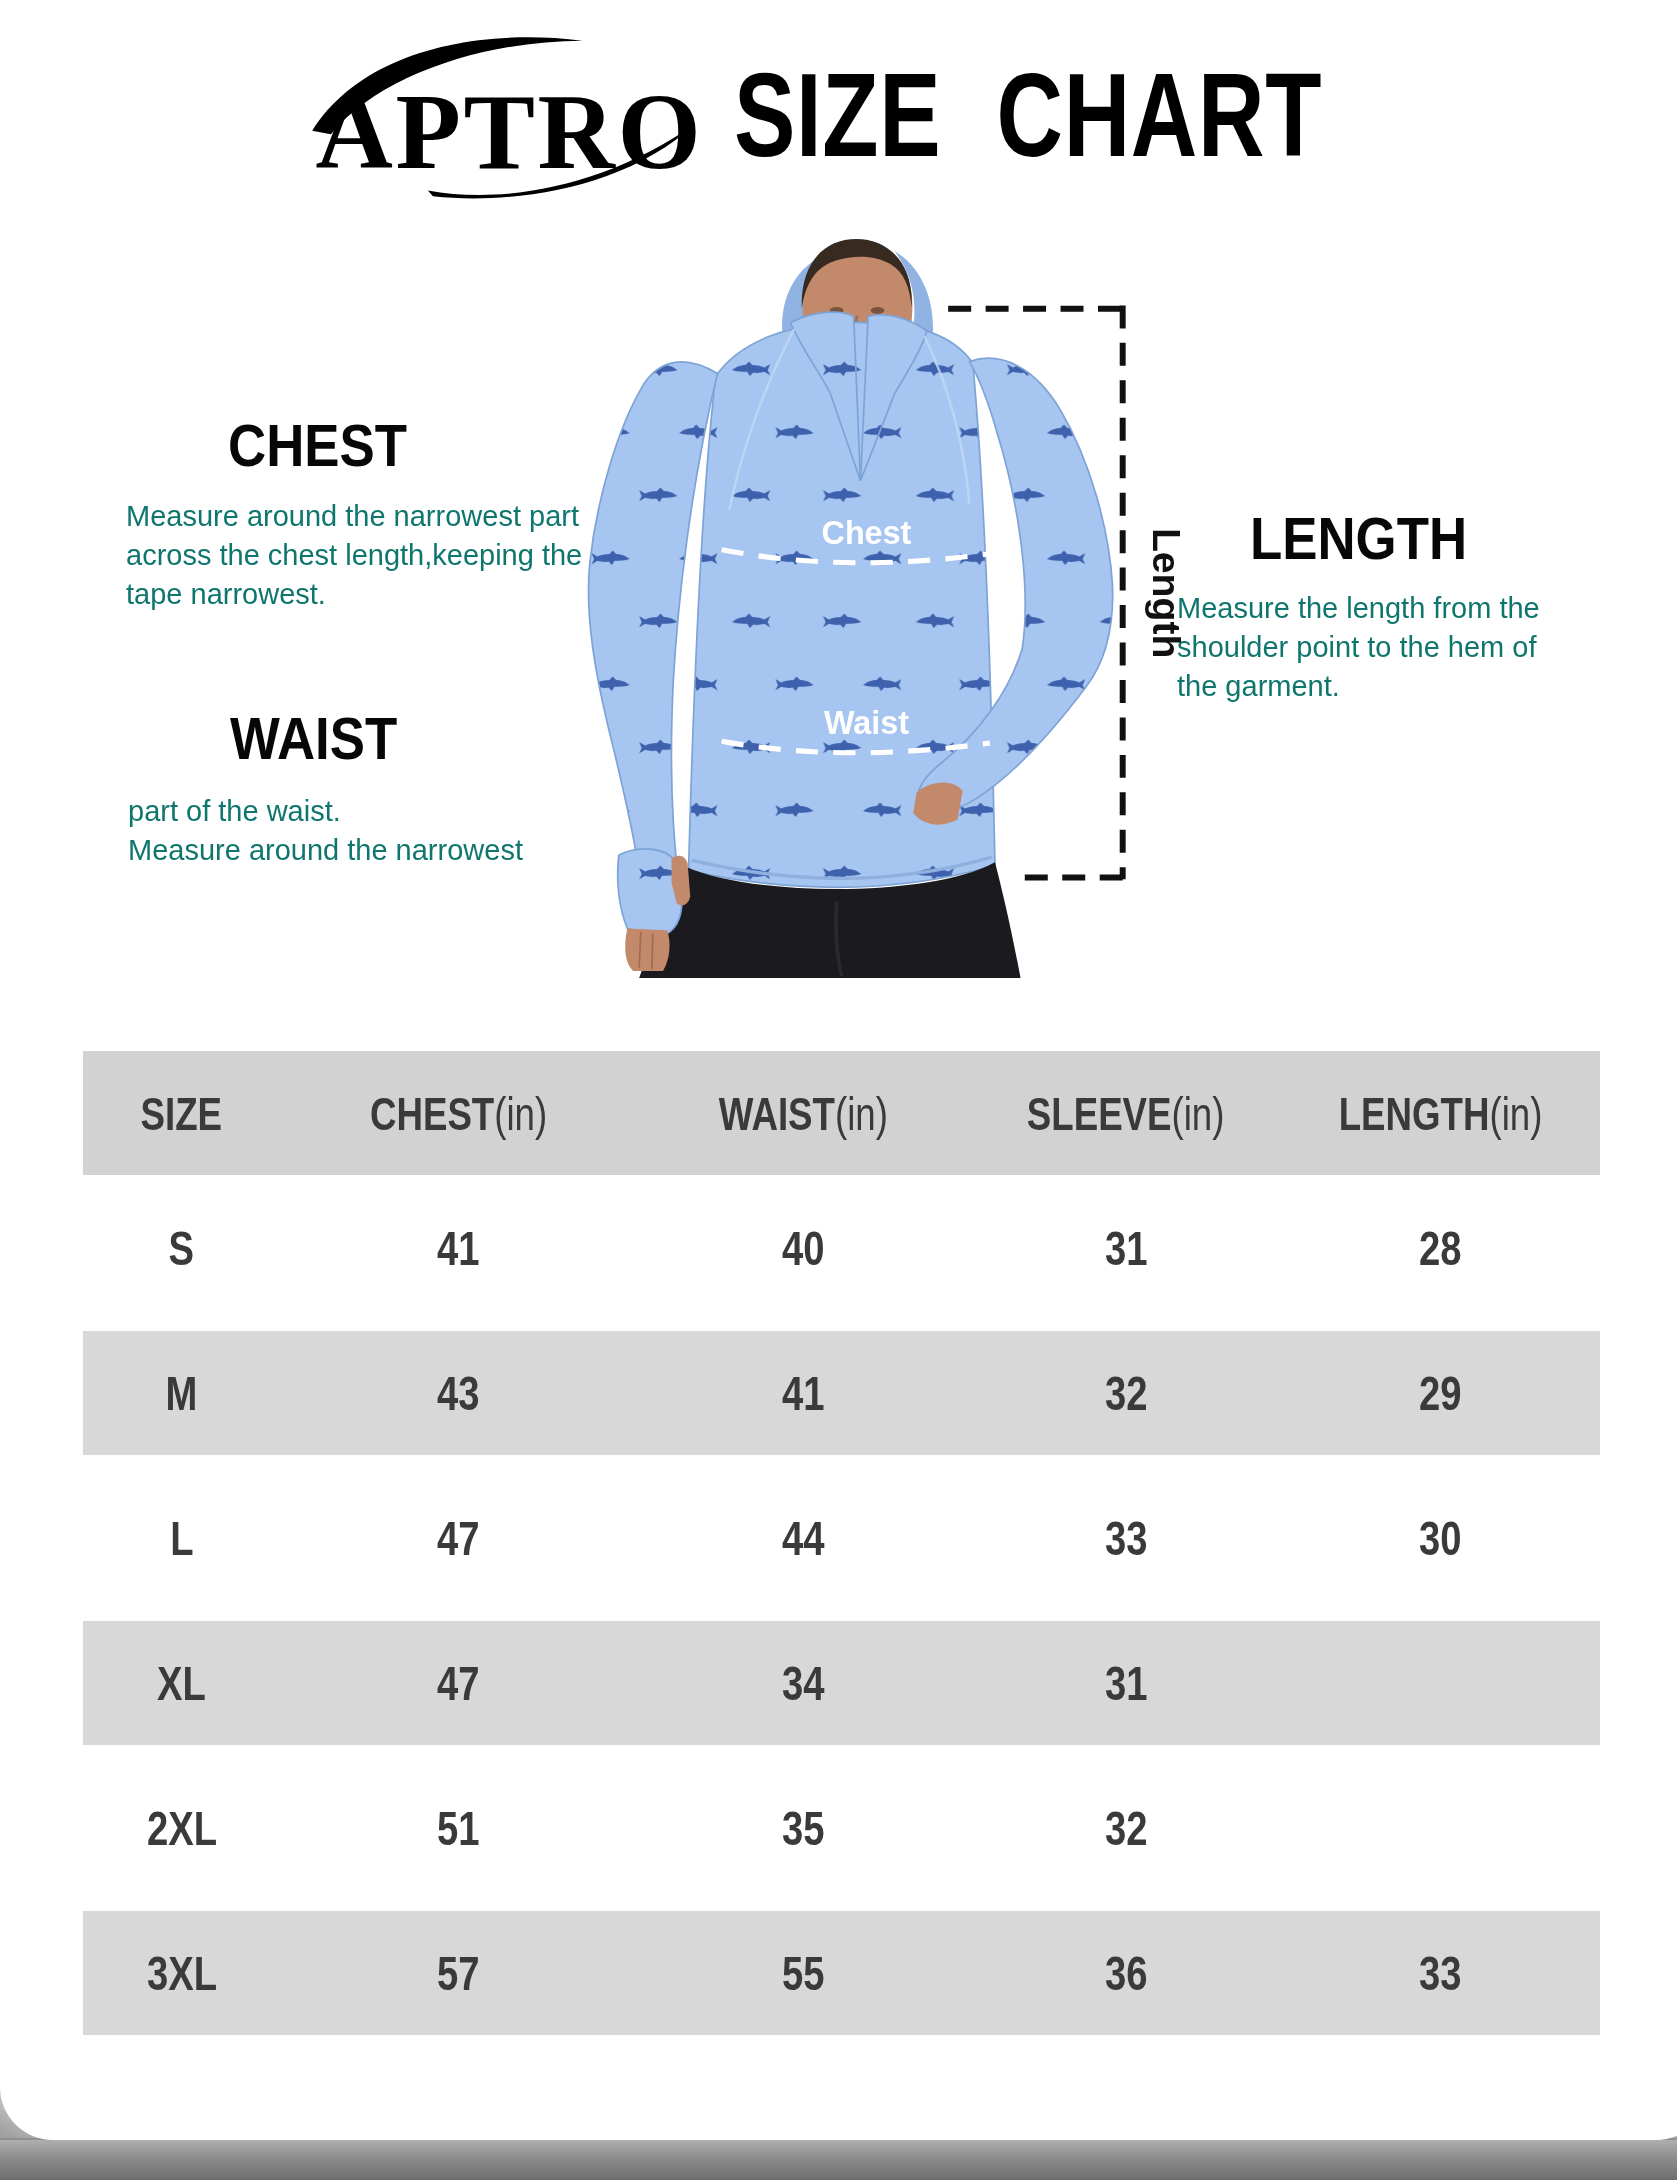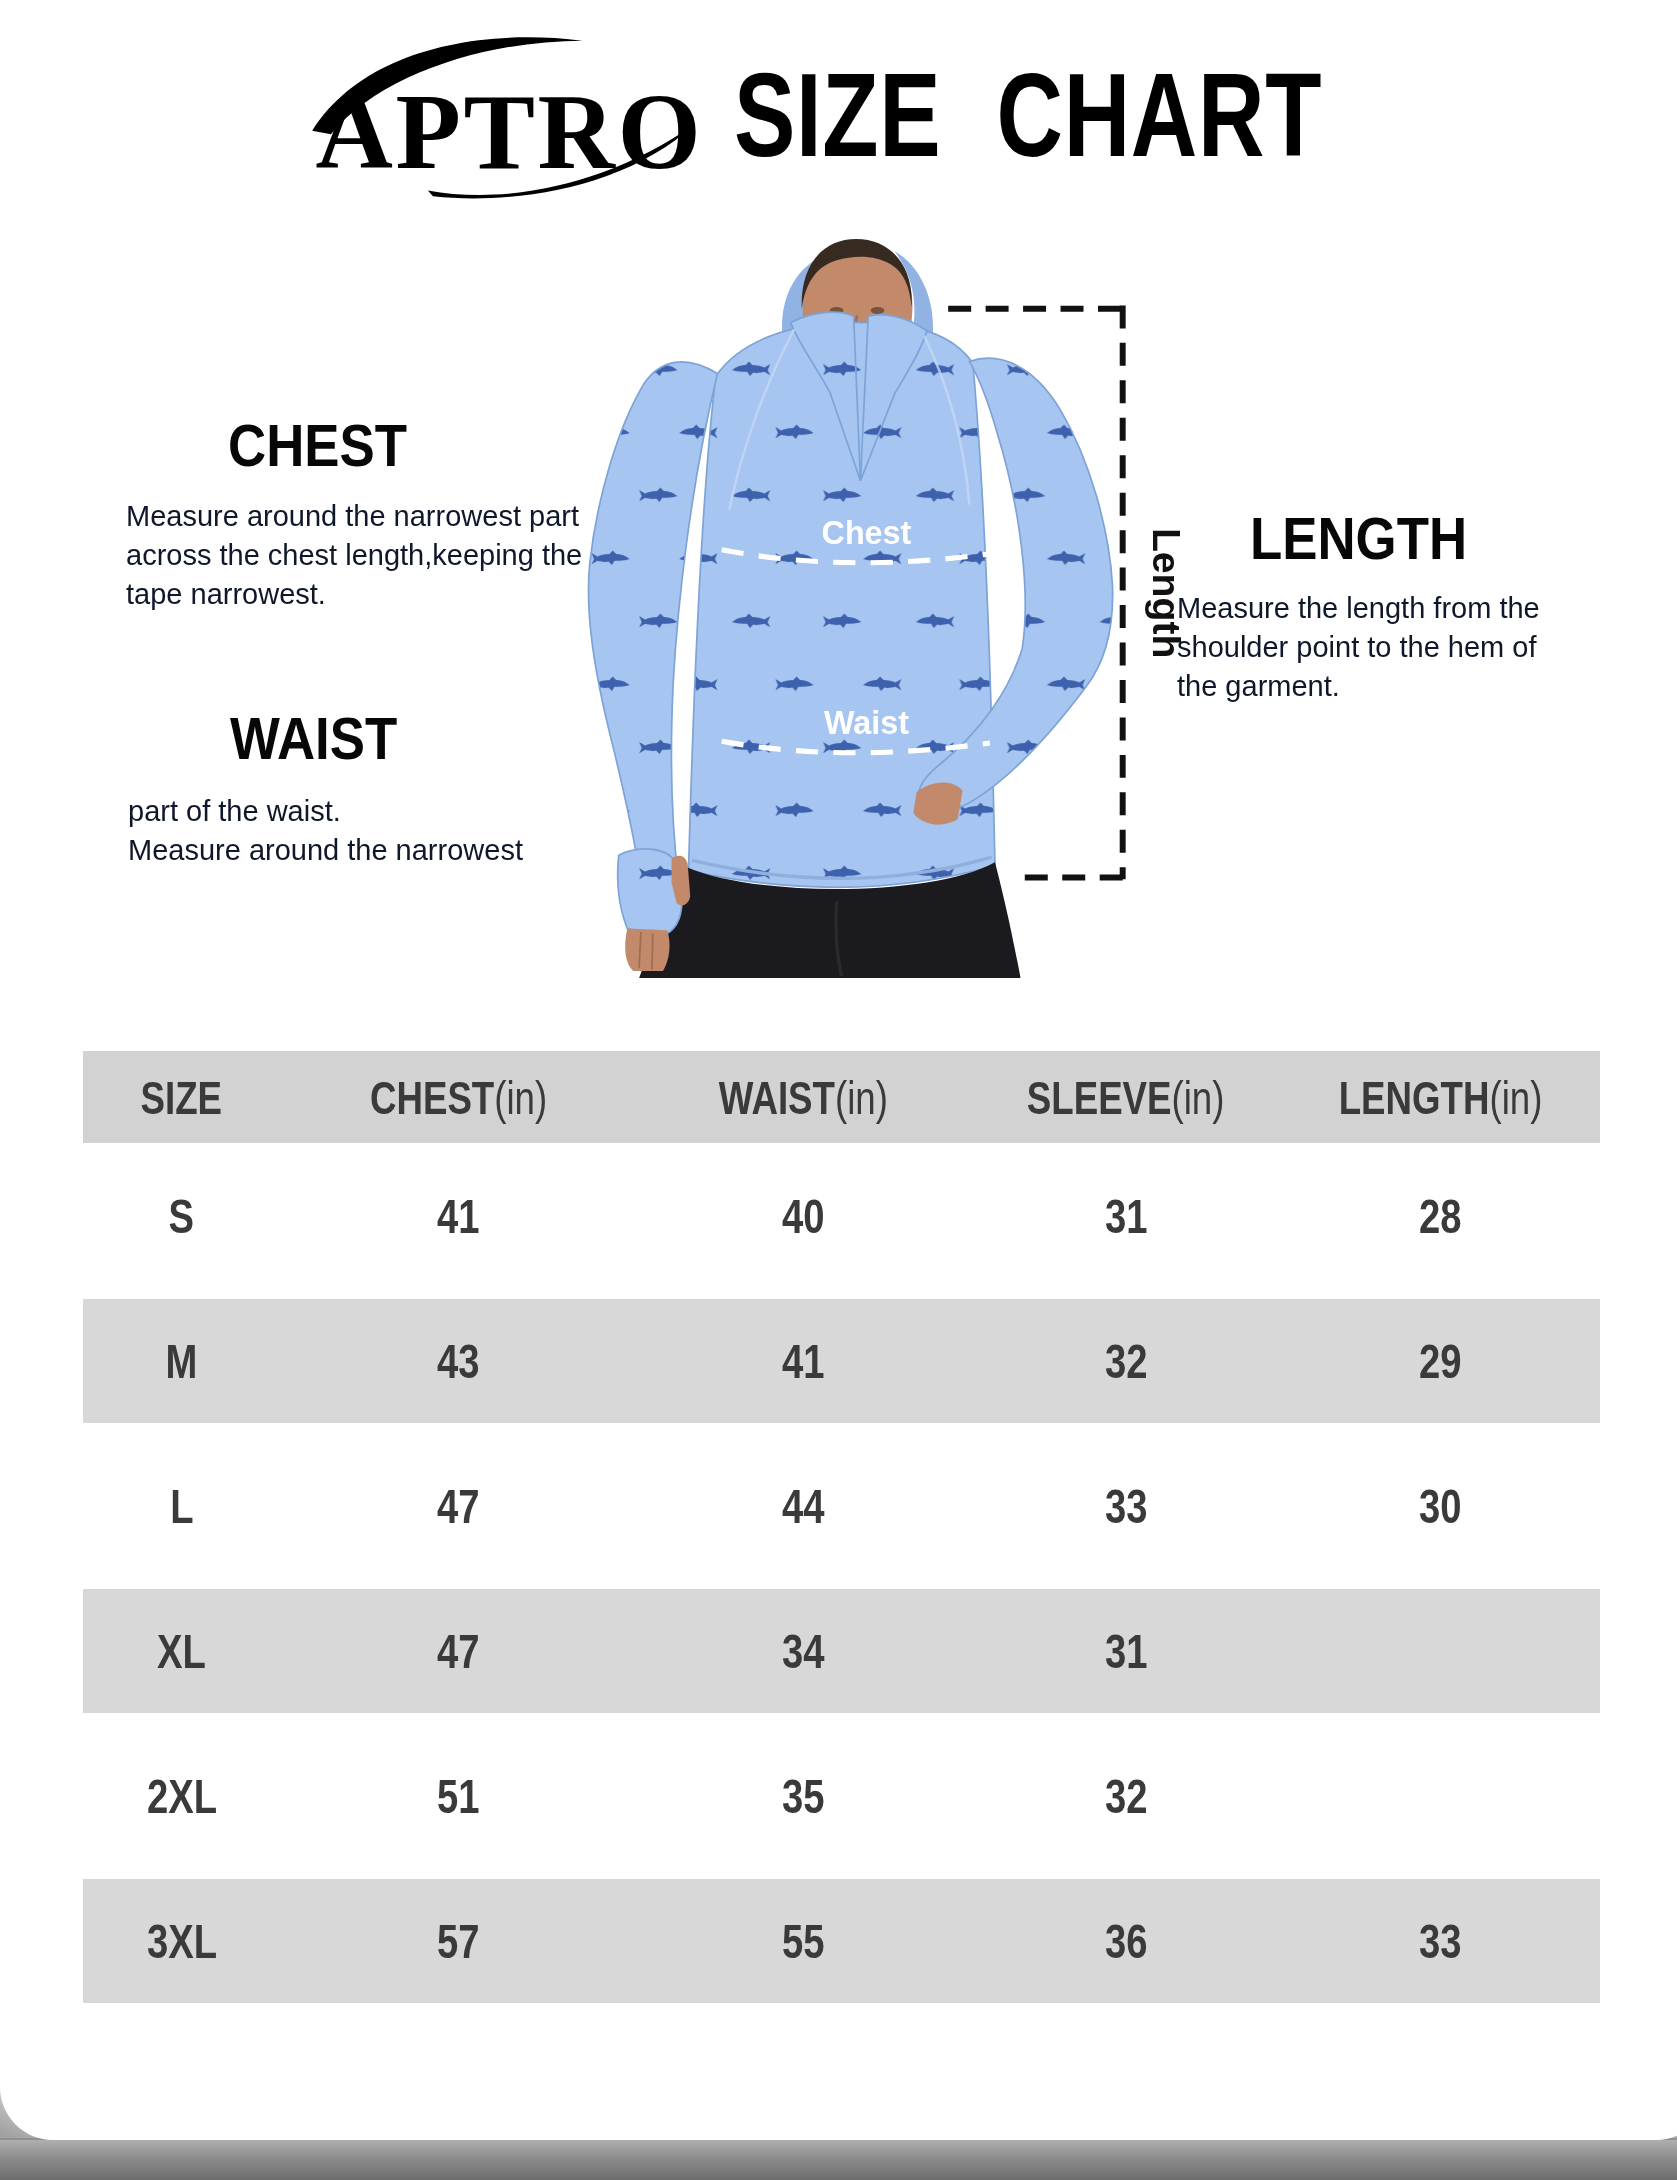--- a/index.html
+++ b/index.html
@@ -16,32 +16,32 @@
         border-radius:0 0 53px 53px;}
   
   .brand{position:absolute;left:300px;top:22px;width:419px;height:182px;}
   .brand text{font-family:"Liberation Serif",serif;font-weight:bold;letter-spacing:3px;}
   .main-title{position:absolute;left:734px;top:56px;font-size:118px;line-height:1;
         font-weight:bold;color:#000;transform:scaleX(.78);transform-origin:left top;
         word-spacing:37px;letter-spacing:0.9px;white-space:nowrap;}
   
   .guide-h{position:absolute;font-size:60px;font-weight:bold;color:#070707;line-height:1;
         transform:scaleX(.88);transform-origin:left top;white-space:nowrap;}
-  .guide-p{position:absolute;font-size:29px;color:#0f172a;line-height:39px;white-space:nowrap;}
+  .guide-p{position:absolute;font-size:29px;color:#0f766e;line-height:39px;white-space:nowrap;}
   #chest-h{left:228px;top:416px;}
   #chest-p{left:126px;top:497px;}
   #waist-h{left:230px;top:709px;}
   #waist-p{left:128px;top:792px;}
   #length-h{left:1250px;top:509px;}
   #length-p{left:1177px;top:589px;}
   
   .model{position:absolute;left:537px;top:227px;width:664px;height:751px;}
   
   .size-table{position:absolute;left:83px;top:1051px;width:1517px;color:#3a3a3a;}
-  .t-head{height:92px;background:#d2d2d2;display:grid;
+  .t-head{height:124px;background:#d2d2d2;display:grid;
         grid-template-columns:13% 23.5% 22% 20.5% 21%;align-items:center;}
   .t-row{height:145px;display:grid;grid-template-columns:13% 23.5% 22% 20.5% 21%;align-items:center;}
   .t-row.striped{background:linear-gradient(#d8d8d8,#d8d8d8) 50% 50%/100% 124px no-repeat;}
   .t-cell{text-align:center;font-size:49px;font-weight:bold;}
   .t-head .t-cell{font-size:47px;}
   .t-head .unit{font-weight:normal;}
   .cond{display:inline-block;transform:scaleX(.78);white-space:nowrap;}
 </style>
 </head>
 <body>

